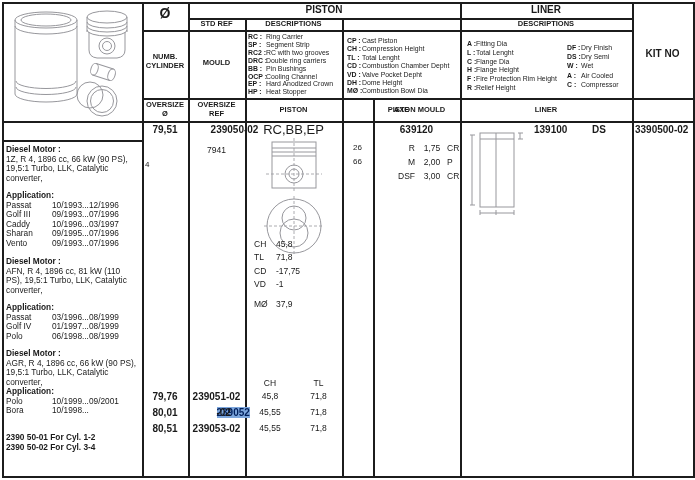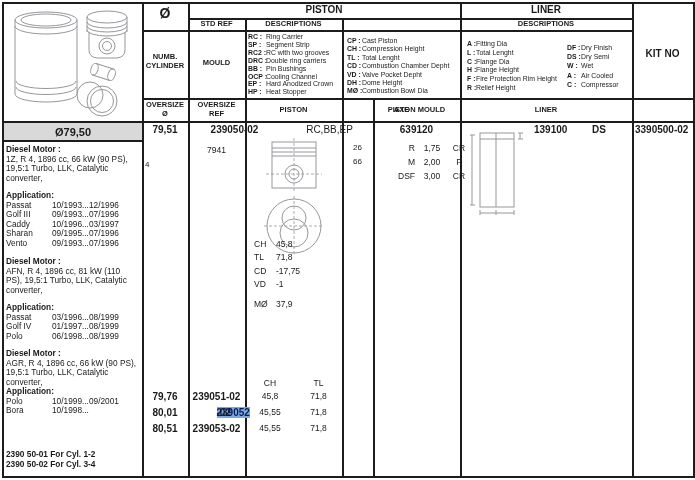--- a/index.html
+++ b/index.html
@@ -6,21 +6,21 @@
   .page{position:relative;width:695px;height:480px;background:#ffffff;
         font-family:"Liberation Sans",sans-serif;color:#1a1a1a;overflow:hidden;}
   .hl,.vl{position:absolute;background:#1c1c1c;}
   .hl{height:2px;}
   .vl{width:2px;}
   .cell{position:absolute;}
   .ctr{text-align:center;}
   .b{font-weight:bold;}
   .f14{font-size:14px;line-height:16px;}
   .f10{font-size:10px;line-height:12px;}
-  .f95{font-size:10px;line-height:11px;margin-left:36px;}
+  .f95{font-size:13px;line-height:11px;}
   .f85{font-size:8.5px;line-height:10px;}
   .f8{font-size:8px;line-height:9.5px;}
   .f75{font-size:7.5px;line-height:9px;}
   .strip{position:absolute;left:4px;top:123px;width:138px;height:17px;background:#d9d9d9;
          display:flex;align-items:center;justify-content:center;font-weight:bold;font-size:11px;}
   .legend{position:absolute;font-size:6.9px;line-height:7.9px;white-space:nowrap;}
   .legend .li{display:flex;}
   .legend .lk{font-weight:bold;flex:0 0 auto;}
   .legend .lk::after{content:" : ";white-space:pre;}
   .pl-left .lk{width:18px;}
@@ -34,21 +34,21 @@
   .app-row{display:flex;}
   .app-model{width:46px;flex:0 0 auto;}
   .dims{position:absolute;font-size:8.5px;line-height:13.4px;}
   .dims .dk{display:inline-block;font-weight:bold;font-weight:normal;width:22px;}
   .dims .dline{display:flex;}
   .ldims{position:absolute;font-size:8.5px;line-height:14px;}
   .ldims .dk{display:inline-block;width:14px;}
   .ringrow{position:absolute;left:393px;width:64px;height:12px;font-size:8.5px;}
   .ringrow .rp{position:absolute;left:0;width:22px;text-align:right;}
   .ringrow .rs{position:absolute;left:24px;width:30px;text-align:center;}
-  .ringrow .rt{position:absolute;left:50px;width:24px;text-align:center;padding-left:4px;}
+  .ringrow .rt{position:absolute;left:50px;width:24px;text-align:left;padding-left:4px;}
   .osrow{position:absolute;left:142px;width:200px;height:12px;}
   .osrow span{position:absolute;top:0;}
   .osrow .s1{left:0;width:46px;text-align:center;font-weight:bold;font-size:10px;}
   .osrow .s2{left:46px;width:57px;text-align:center;font-weight:bold;font-size:10px;}
   .osrow .s3{left:103px;width:50px;text-align:center;font-size:8.5px;}
   .osrow .s4{left:153px;width:47px;text-align:center;font-size:8.5px;}
   .osrow.hdr .s3,.osrow.hdr .s4{font-size:8.5px;}
   .sel{background:#7da7dd;color:#00205c;}
   svg{position:absolute;}
   .sk{stroke:#97979c;stroke-width:1;fill:none;}
@@ -239,21 +239,20 @@
   </div>
   <div class="cell ctr b f75" style="left:188px;top:100px;width:57px;">
     <div>OVERSIZE</div>
     <div>REF</div>
   </div>
   <div class="cell ctr b f75" style="left:245px;top:105px;width:97px;">PISTON</div>
   <div class="cell ctr b f75" style="left:342px;top:105px;width:31px;padding-left:44px;">AXE</div>
   <div class="cell ctr b f75" style="left:373px;top:105px;width:87px;">PISTON MOULD</div>
   <div class="cell ctr b f75" style="left:460px;top:105px;width:172px;">LINER</div>
 
-  <div class="strip">Ø79,50</div>
 
   <div class="ltext" style="top:145px;">
     <div class="b">Diesel Motor :</div>
     <div>1Z, R 4, 1896 cc, 66 kW (90 PS), 19,5:1 Turbo, LLK, Catalytic converter,</div>
   </div>
   <div class="ltext" style="top:191px;">
     <div class="b">Application:</div>
     <div class="app-row">
         <span class="app-model">Passat</span>
         <span>10/1993...12/1996</span>
@@ -305,21 +304,21 @@
     <div class="app-row">
         <span class="app-model">Polo</span>
         <span>10/1999...09/2001</span>
       </div>
     <div class="app-row">
         <span class="app-model">Bora</span>
         <span>10/1998...</span>
       </div>
   </div>
 
-  <div class="ltext b" style="top:449px;line-height:10px;">
+  <div class="ltext b" style="top:432px;line-height:10px;">
     <div>2390 50-01 For Cyl. 1-2</div>
     <div>2390 50-02 For Cyl. 3-4</div>
   </div>
 
   <div class="cell ctr b f10" style="left:142px;top:124px;width:46px;">79,51</div>
   <div class="cell f8" style="left:145px;top:160px;">4</div>
   <div class="cell ctr b f10" style="left:188px;top:124px;width:57px;margin-left:18px;">239050-02</div>
   <div class="cell ctr f85" style="left:188px;top:145px;width:57px;">7941</div>
   <div class="cell ctr f95" style="left:245px;top:124px;width:97px;">RC,BB,EP</div>
 

